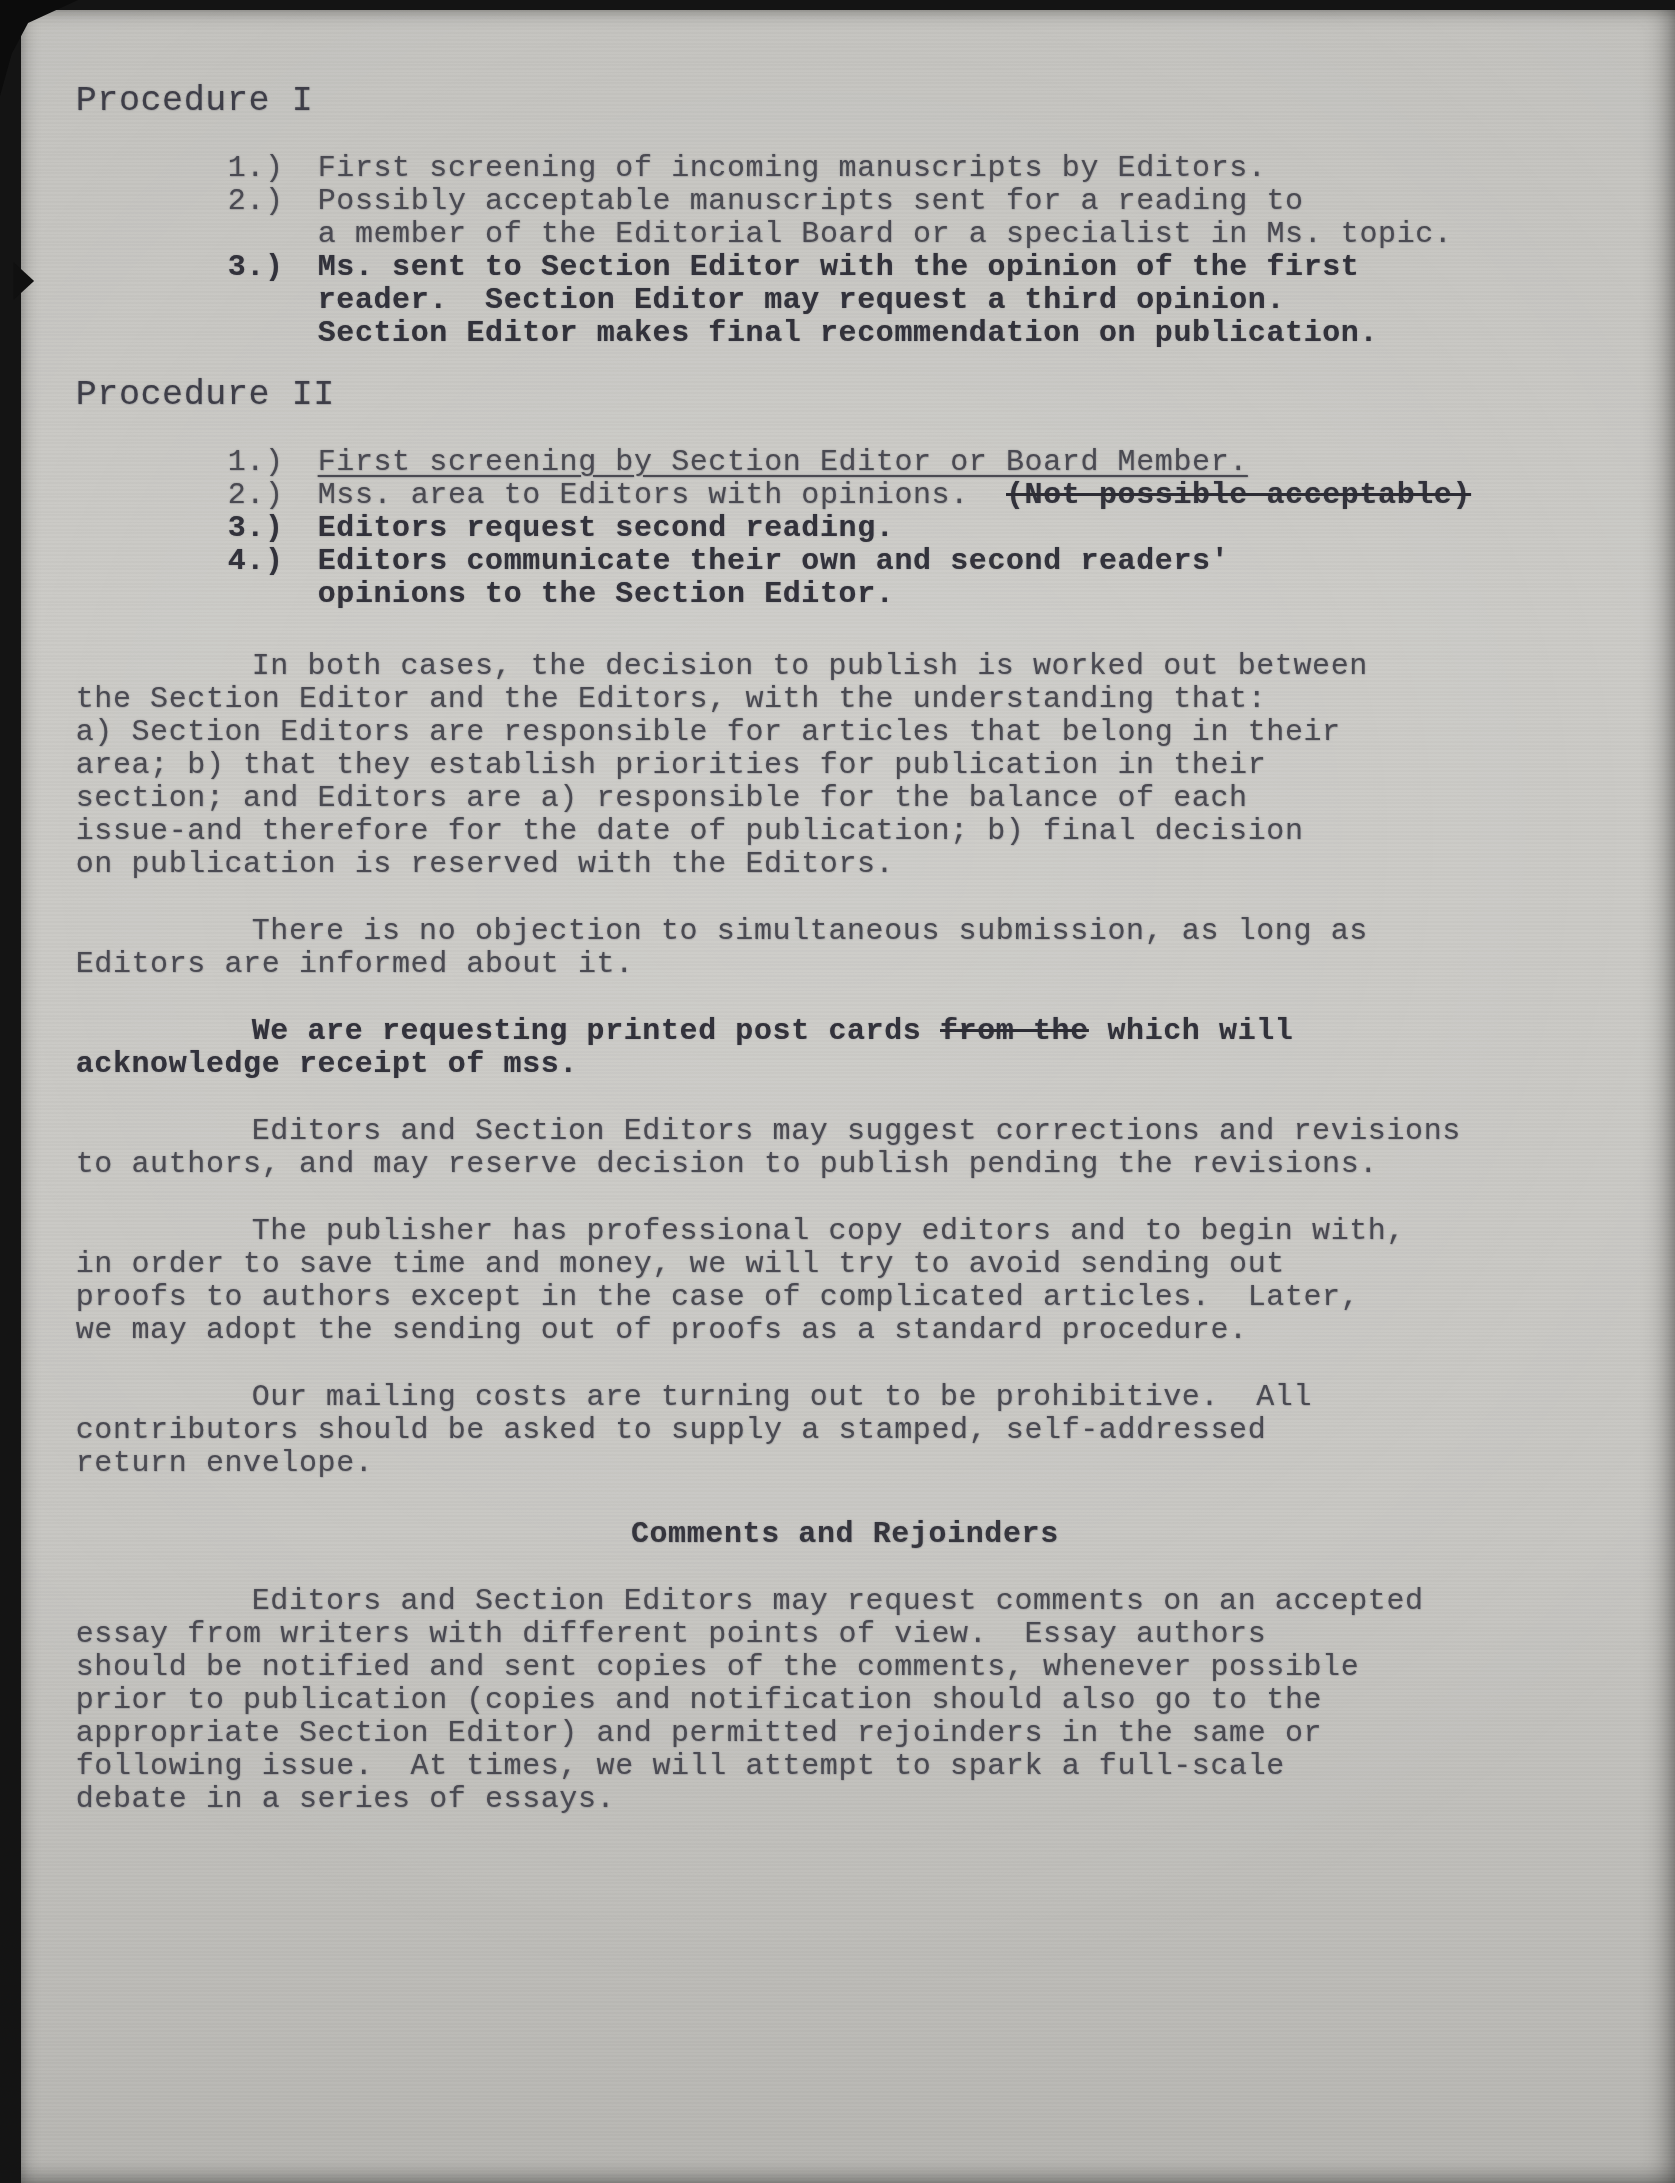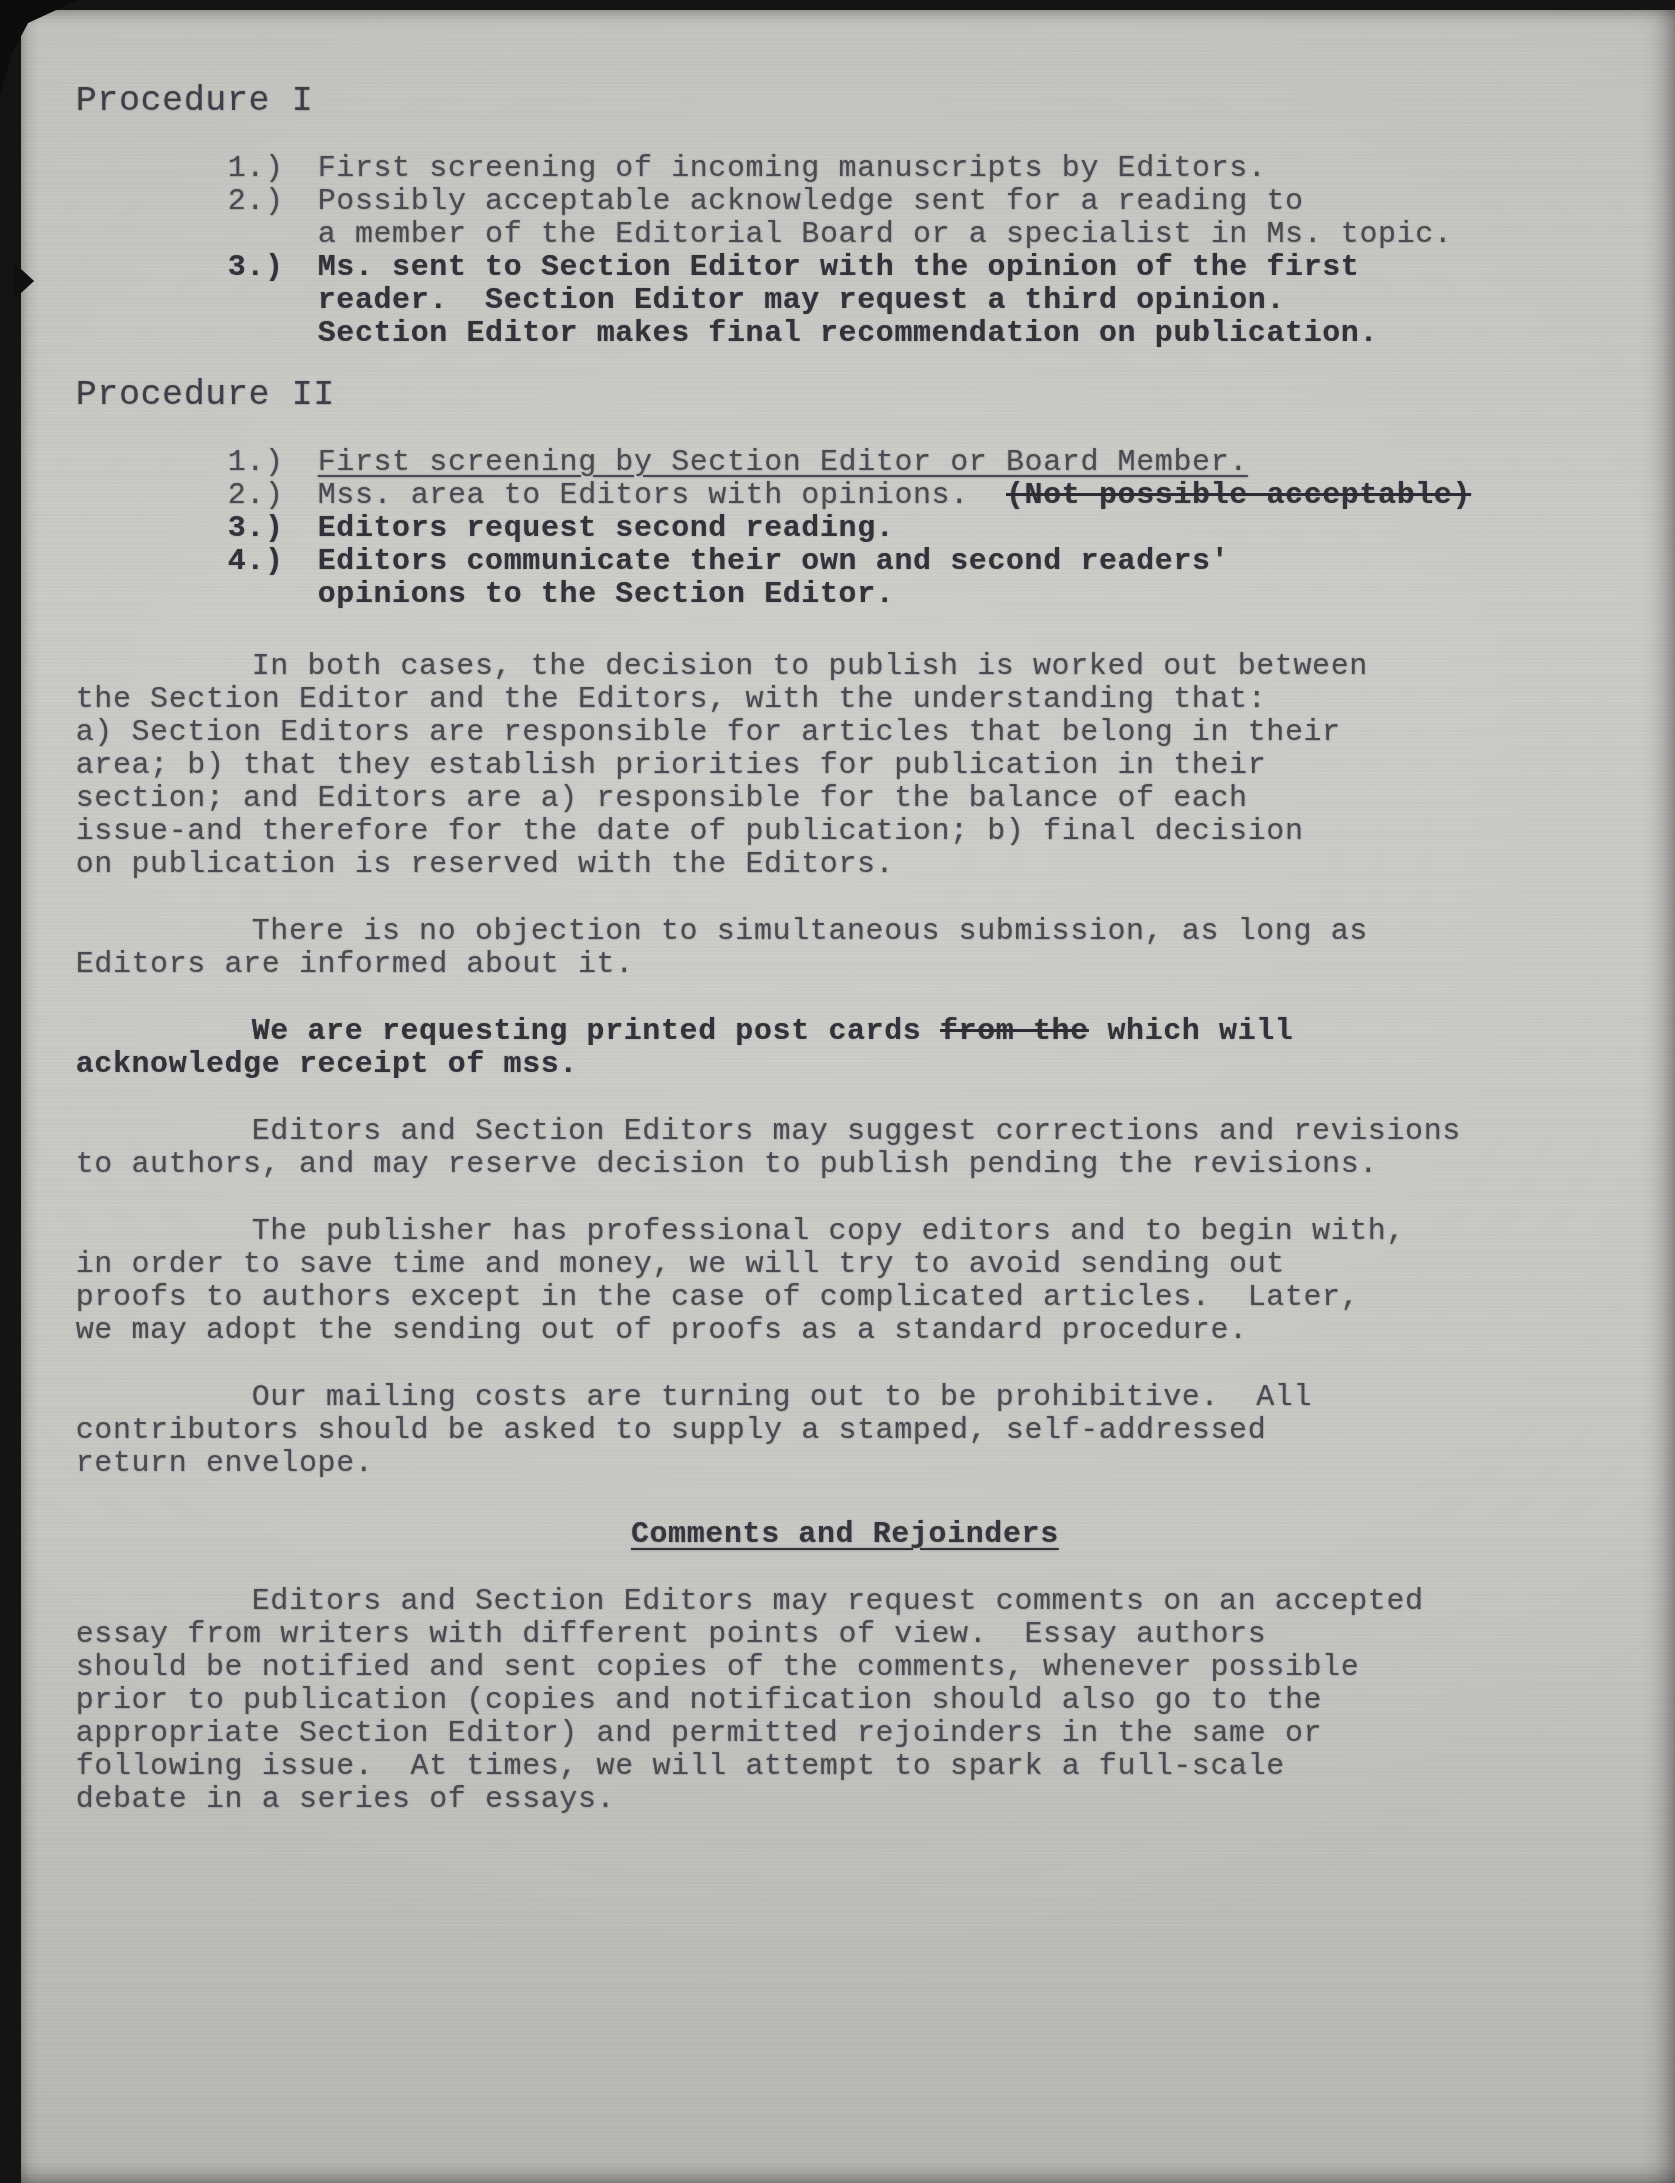--- a/index.html
+++ b/index.html
@@ -79,21 +79,20 @@
     white-space: pre-wrap;
   }
   .para.first { margin-top: 39px; }
 
   .section-heading {
     margin: 38px 0 34px 0;
     text-align: center;
     font-size: 30px;
     font-weight: bold;
     color: #35353d;
-    text-decoration: underline;
     text-underline-offset: 5.5px;
     text-decoration-thickness: 1.8px;
   }
 
   .dark { color: #32323b; font-weight: bold; text-shadow: 0 0 1.2px rgba(40,40,50,.5); }
   .underline { text-decoration: underline; text-underline-offset: 4.9px; text-decoration-thickness: 1.8px; }
   .strike { text-decoration: line-through; text-decoration-thickness: 3px; text-decoration-color: #2c2c34; }
 </style>
 </head>
 <body>
@@ -105,21 +104,21 @@
 
       <h2 class="proc-heading">Procedure I</h2>
 
       <div class="list">
         <div class="item">
           <span class="num">1.)</span>
           <span class="t">First screening of incoming manuscripts by Editors.</span>
         </div>
         <div class="item">
           <span class="num">2.)</span>
-          <span class="t">Possibly acceptable acknowledge sent for a reading to
+          <span class="t">Possibly acceptable manuscripts sent for a reading to
 a member of the Editorial Board or a specialist in Ms. topic.</span>
         </div>
         <div class="item dark">
           <span class="num">3.)</span>
           <span class="t">Ms. sent to Section Editor with the opinion of the first
 reader.  Section Editor may request a third opinion.
 Section Editor makes final recommendation on publication.</span>
         </div>
       </div>
 

